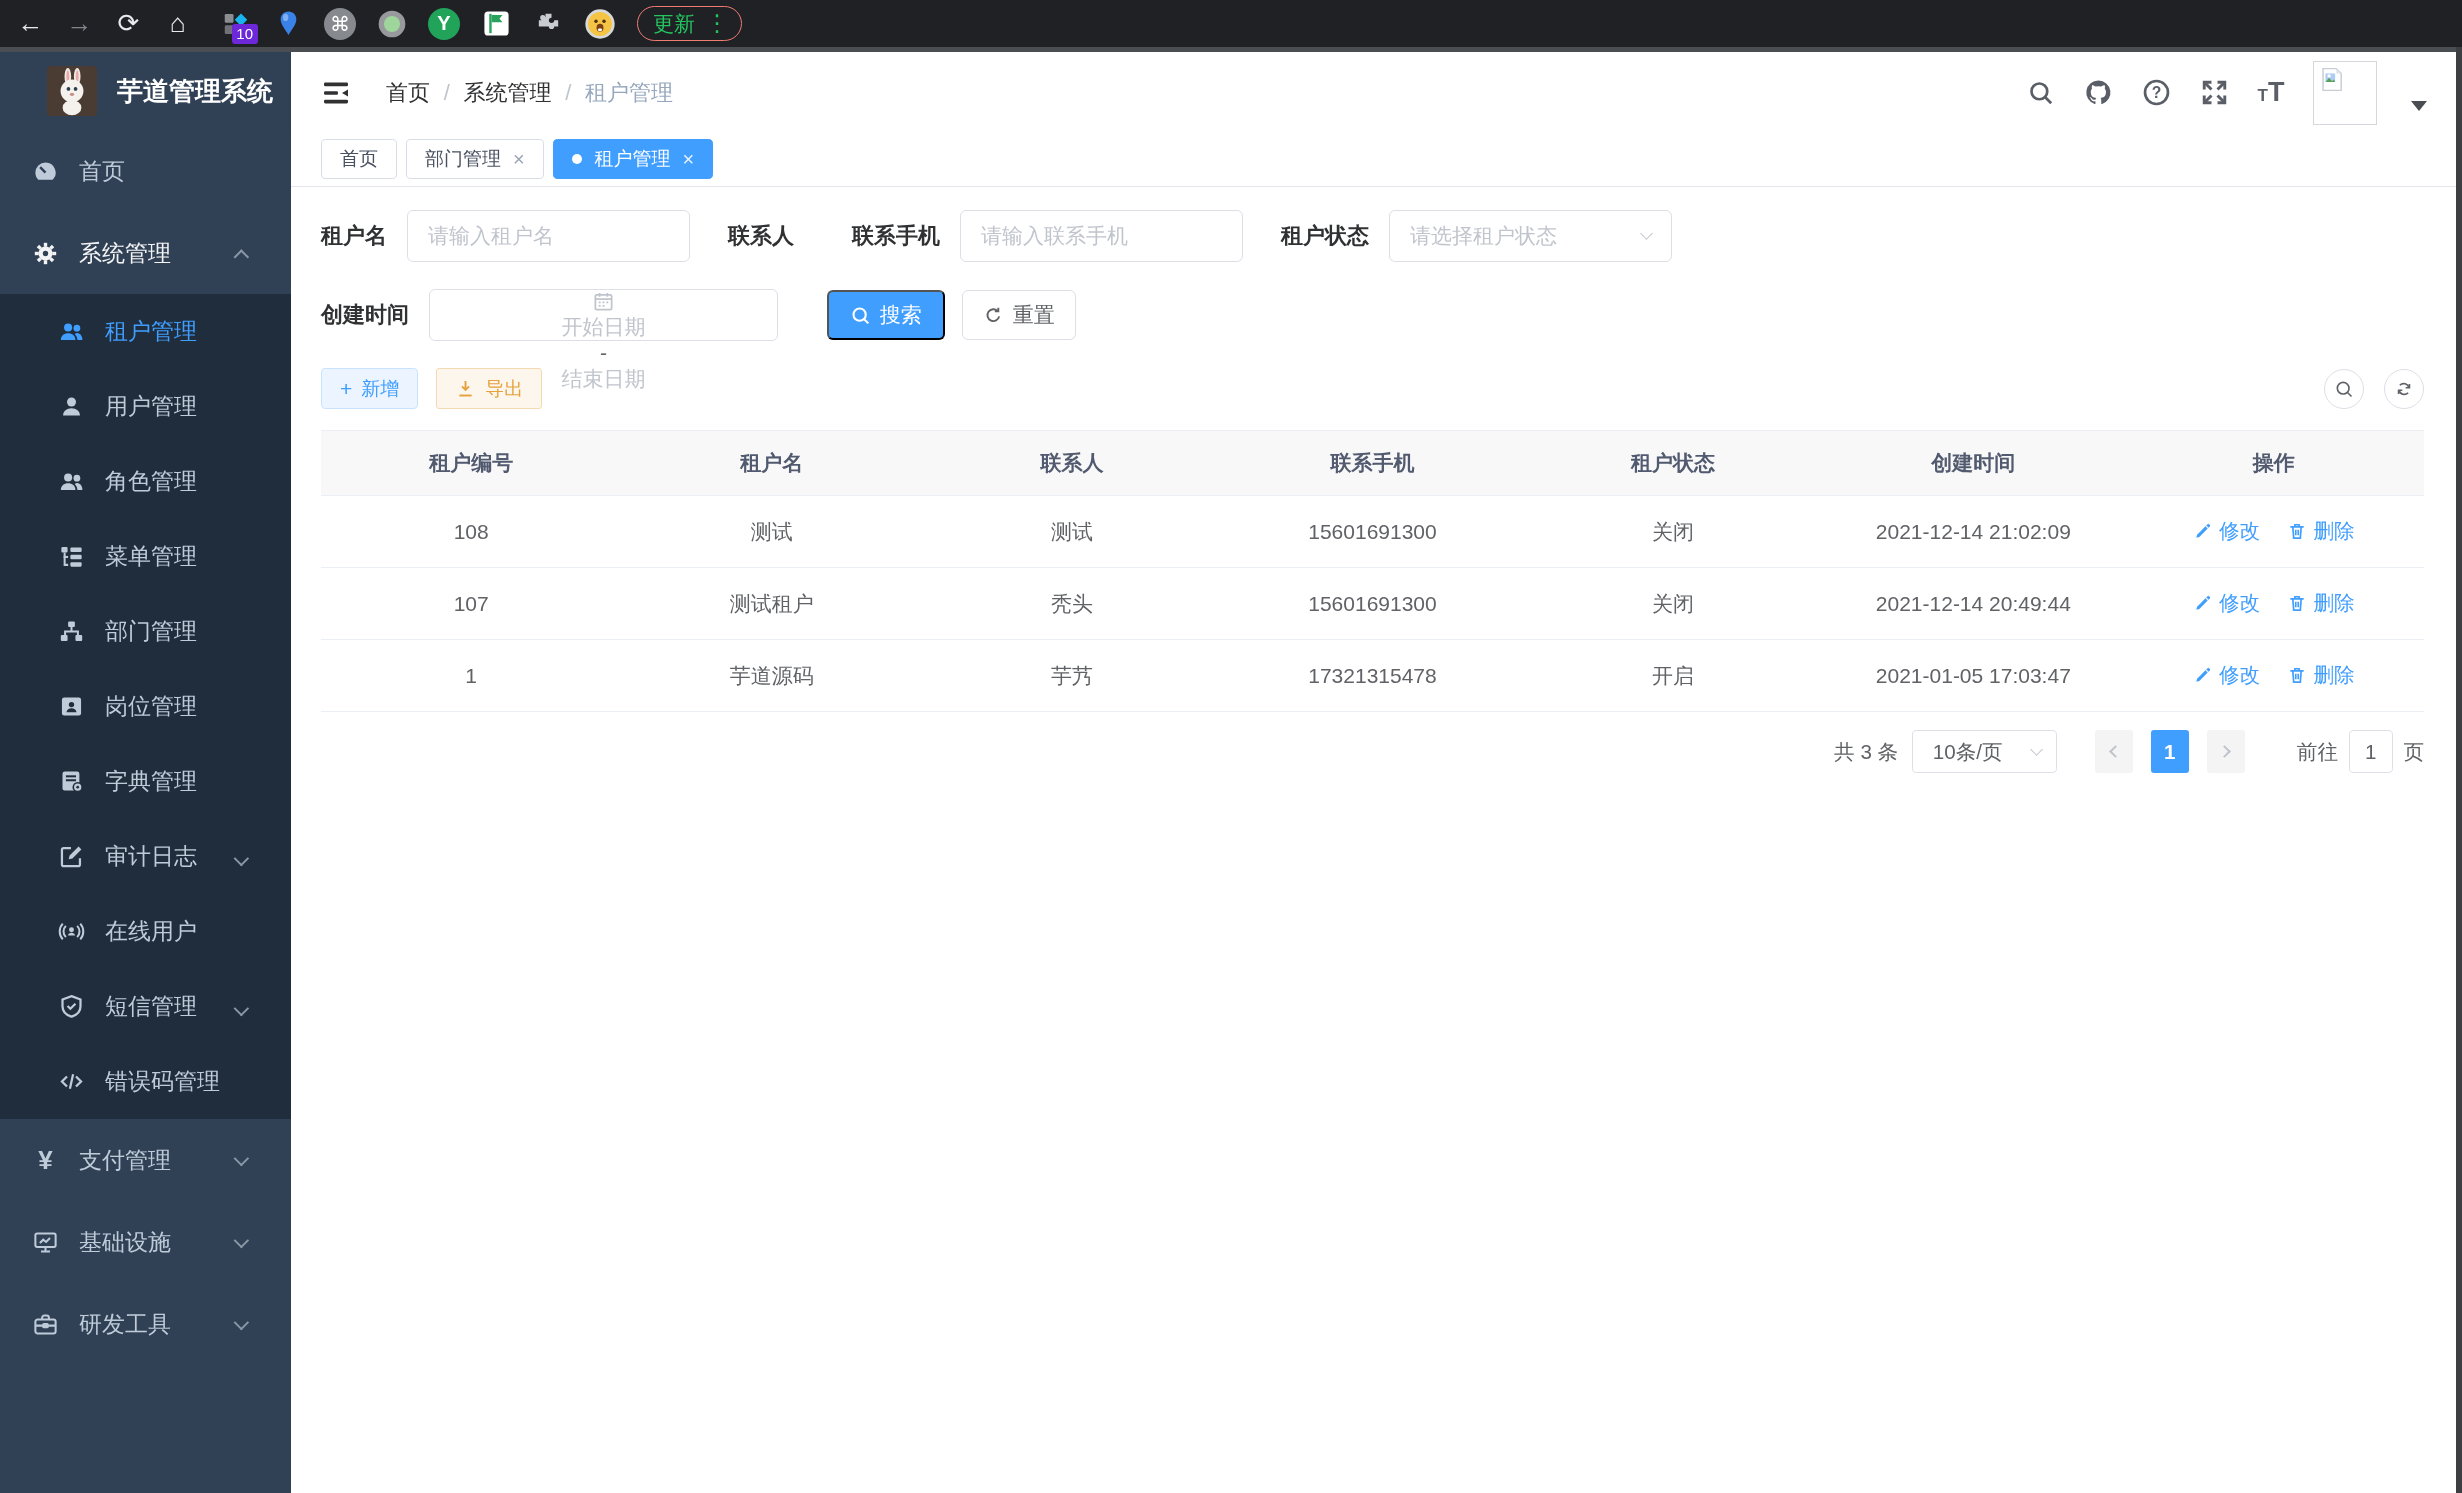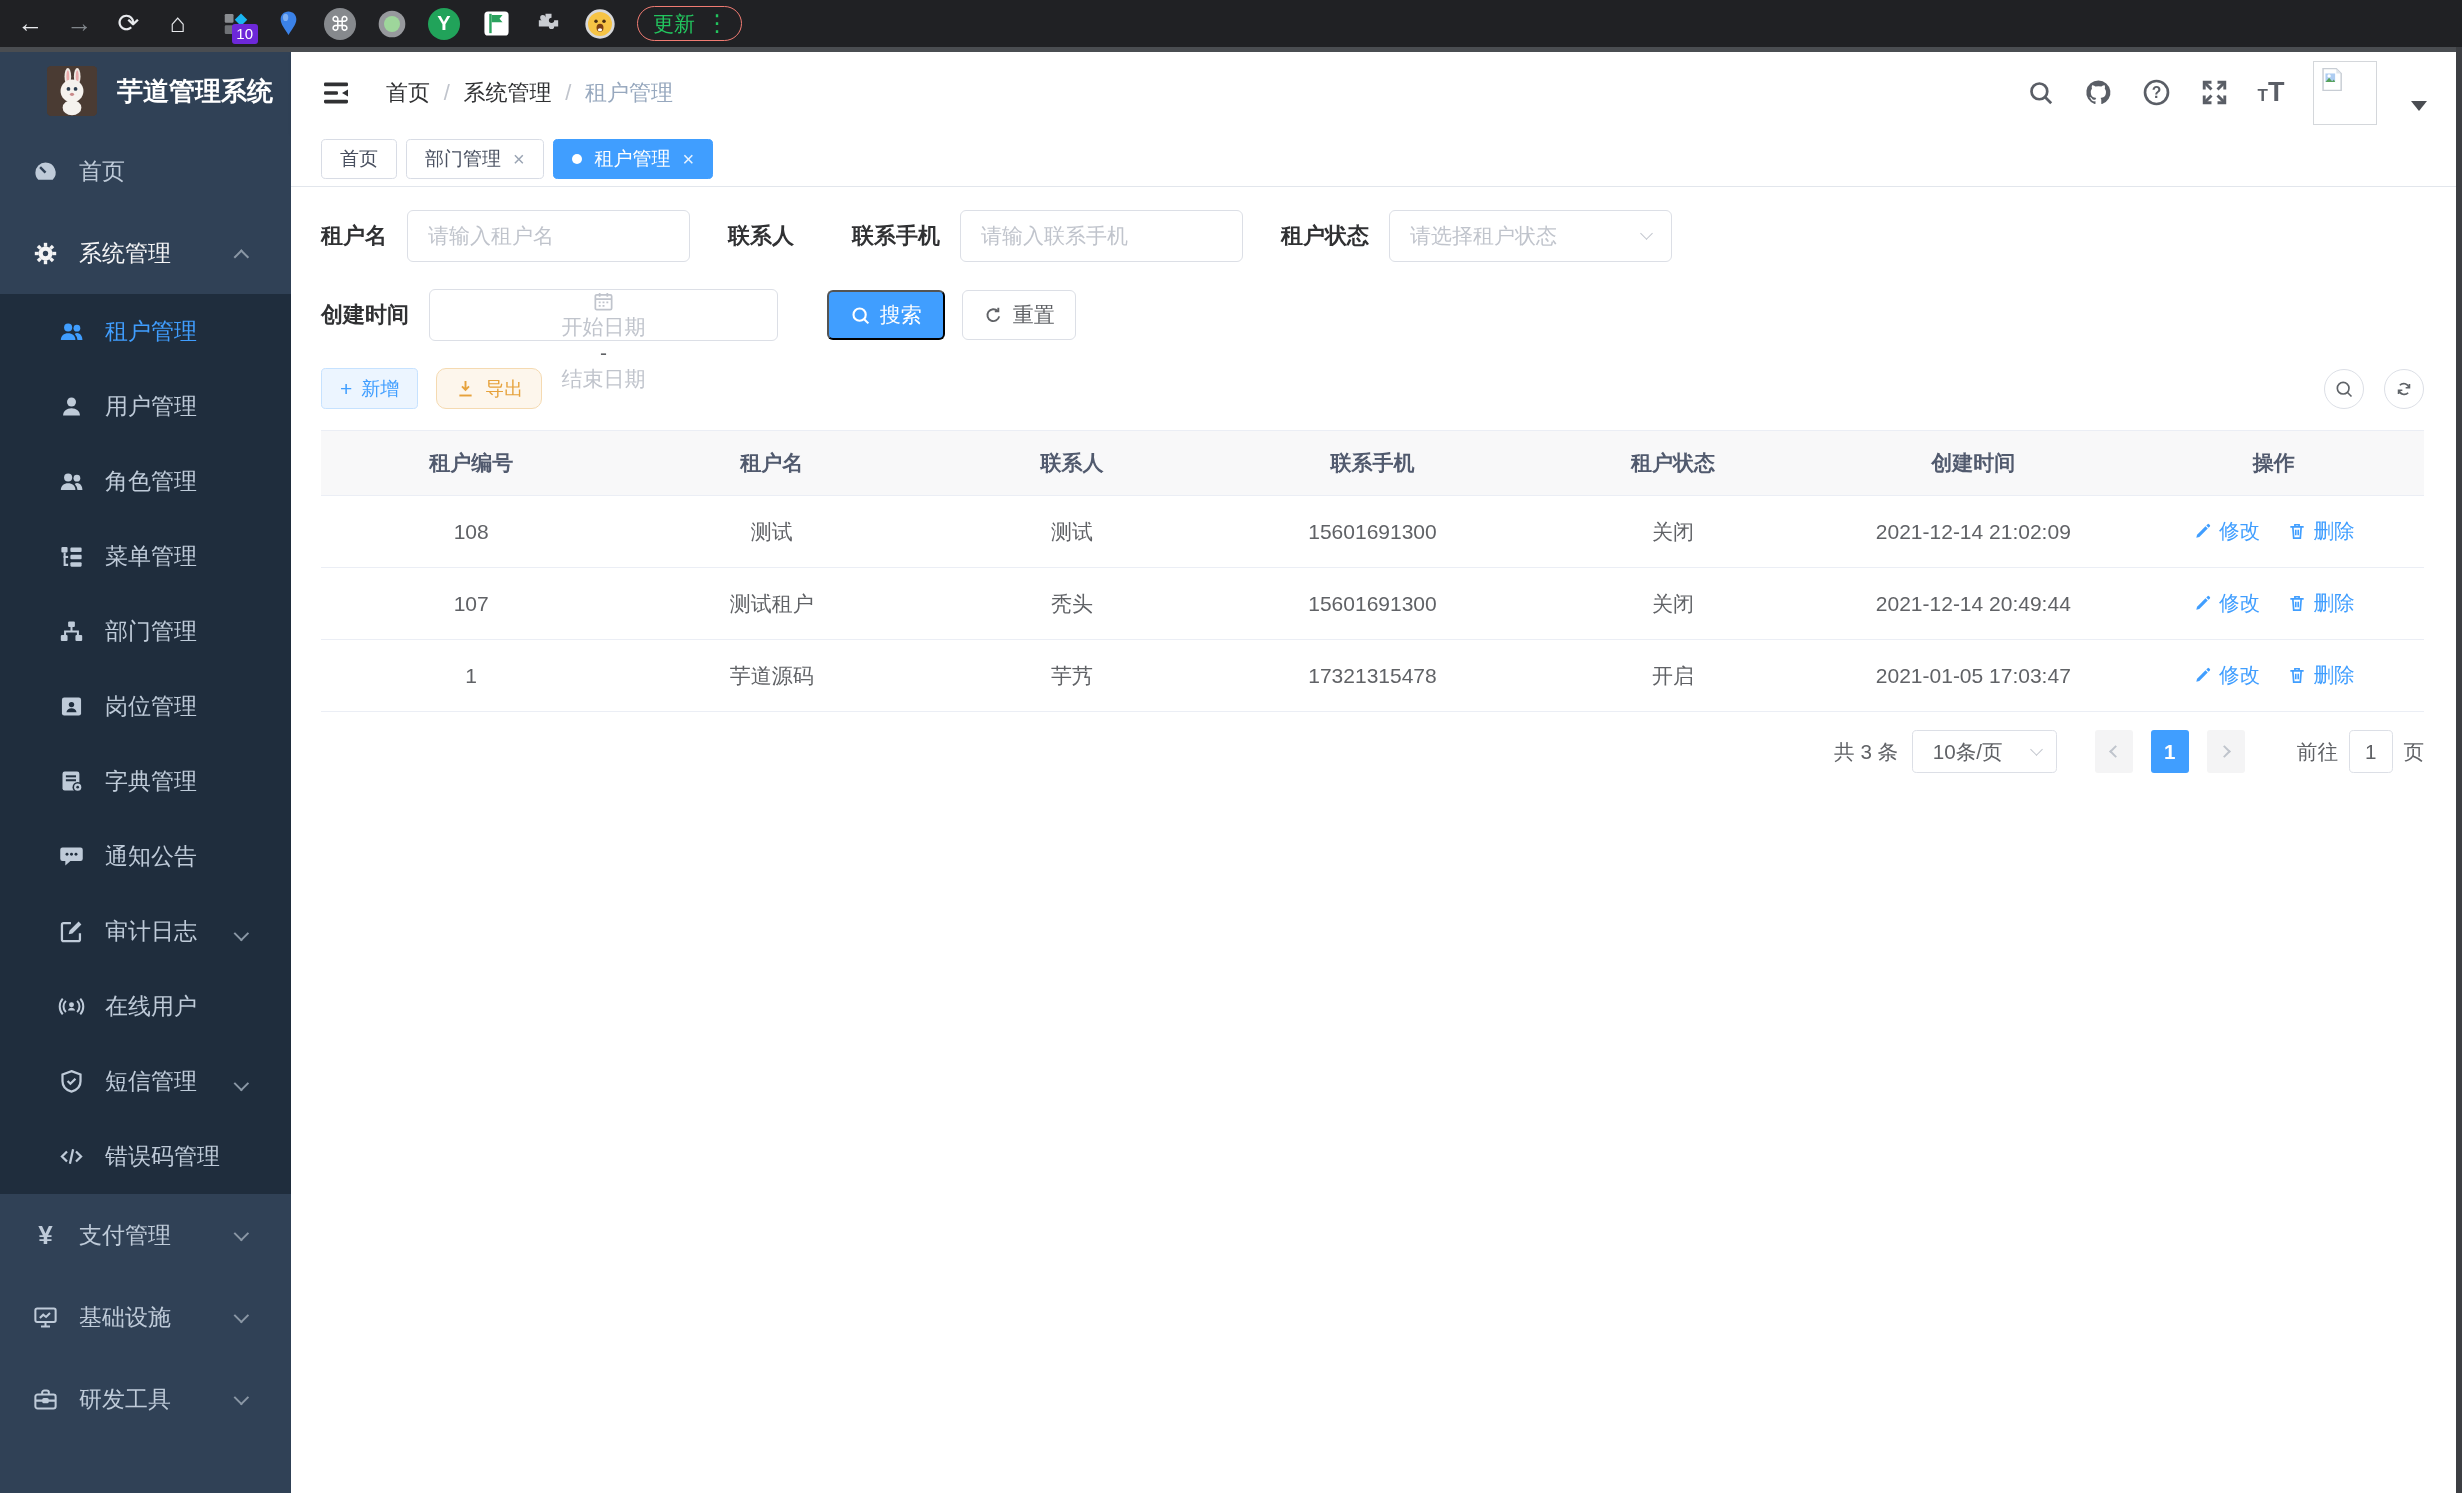--- a/index.html
+++ b/index.html
@@ -82,21 +82,21 @@
   .daterange { width:349px; height:52px; border:1.5px solid #dcdfe6; border-radius:6px; display:flex; align-items:center; padding:0 15px; cursor:pointer;flex-direction:column; }
   .daterange .cal { color:#c0c4cc; width:23px; height:23px; flex:none; }
   .daterange .dr-part { flex:1; text-align:center; }
   .btn { display:inline-flex; align-items:center; justify-content:center; border-radius:6px; cursor:pointer; white-space:nowrap; }
   .btn-search { height:50px; padding:0 21px; background:#409eff; color:#fff; font-size:21px; gap:9px; margin-left:10.7px; }
   .btn-reset { height:50px; padding:0 20px; background:#fff; border:1.5px solid #dcdfe6; color:#606266; font-size:21px; gap:9px; margin-left:17px; }
   .bico { width:21px; height:21px; }
 
   .toolbar { display:flex; align-items:center; margin-bottom:21px; }
   .btn-add { height:41px; padding:0 18px; font-size:19px; border-radius:4.6px; background:#ecf5ff; border:1.5px solid #c6e2ff; color:#409eff; gap:9px; }
-  .btn-export { height:41px; padding:0 18px; font-size:19px; border-radius:10px; background:#fdf6ec; border:1.5px solid #f5dab1; color:#e6a23c; gap:9px; margin-left:18px; }
+  .btn-export { height:41px; padding:0 18px; font-size:19px; border-radius:3px; background:#fdf6ec; border:1.5px solid #f5dab1; color:#e6a23c; gap:9px; margin-left:18px; }
   .plus-glyph { font-size:21px; line-height:21px; }
   .toolbar-right { margin-left:auto; display:flex; gap:20px; }
   .circle-btn { width:40px; height:40px; border-radius:50%; border:1.5px solid #dcdfe6; color:#5f6368; display:flex; align-items:center; justify-content:center; cursor:pointer; background:#fff; }
   .circle-btn svg { width:20px; height:20px; }
 
   table.grid { width:100%; border-collapse:collapse; table-layout:fixed; font-size:21px; color:#606266; }
   .grid th { height:65px; background:#f8f8f9; color:#515a6e; font-weight:700; text-align:center; border-top:1.5px solid #ebeef5; border-bottom:1.5px solid #ebeef5; }
   .grid td { height:72px; text-align:center; border-bottom:1.5px solid #ebeef5; }
   .op-link { color:#409eff; display:inline-flex; align-items:center; gap:6px; font-size:20.6px; margin:0 10.7px; cursor:pointer; }
   .op-link svg { width:20px; height:20px; }
@@ -296,29 +296,20 @@
         <rect x="4" y="3" width="15" height="17" rx="2" fill="currentColor"></rect>
         <rect x="7" y="6.5" width="9" height="1.8" fill="#1f2d3d"></rect>
         <rect x="7" y="10" width="9" height="1.8" fill="#1f2d3d"></rect>
         <circle cx="17.5" cy="17" r="4.6" fill="#1f2d3d"></circle>
         <circle cx="17.5" cy="17" r="3.2" fill="currentColor"></circle>
         <circle cx="17.5" cy="17" r="1.2" fill="#1f2d3d"></circle>
       </svg>
     <span class="lbl">字典管理</span>
   </div>
 
-  <div class="menu-item sub">
-    <svg class="mi" viewBox="0 0 24 24">
-        <path d="M4 4h16a2 2 0 0 1 2 2v8a2 2 0 0 1-2 2h-9l-4.5 4v-4H4a2 2 0 0 1-2-2V6a2 2 0 0 1 2-2z" fill="currentColor"></path>
-        <circle cx="8" cy="10" r="1.3" fill="#1f2d3d"></circle>
-        <circle cx="12" cy="10" r="1.3" fill="#1f2d3d"></circle>
-        <circle cx="16" cy="10" r="1.3" fill="#1f2d3d"></circle>
-      </svg>
-    <span class="lbl">通知公告</span>
-  </div>
 
   <div class="menu-item sub">
     <svg class="mi" viewBox="0 0 24 24">
         <path d="M19.5 13.5V19a1.5 1.5 0 0 1-1.5 1.5H5A1.5 1.5 0 0 1 3.5 19V6A1.5 1.5 0 0 1 5 4.5h6.5" fill="none" stroke="currentColor" stroke-width="2"></path>
         <path d="M9.5 14.5l.8-3.3 8-8 2.5 2.5-8 8-3.3.8z" fill="currentColor"></path>
       </svg>
     <span class="lbl">审计日志</span>
     <span class="chev down"></span>
   </div>
 

